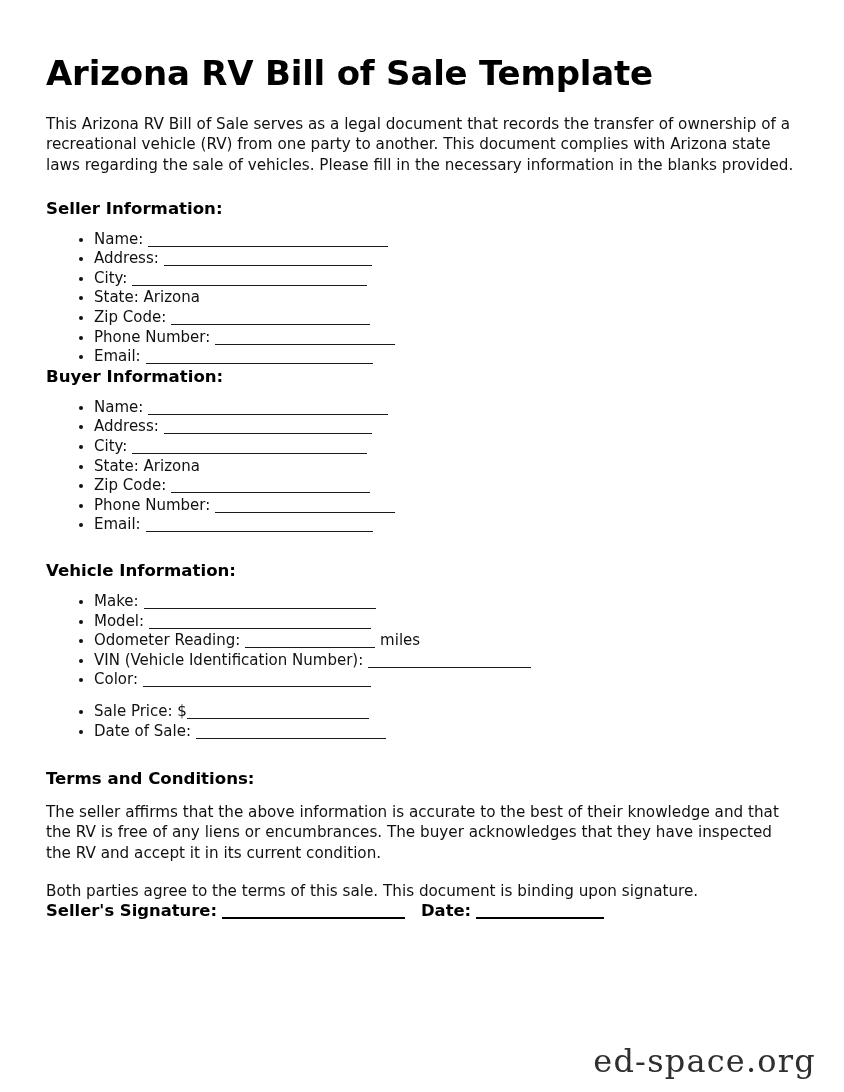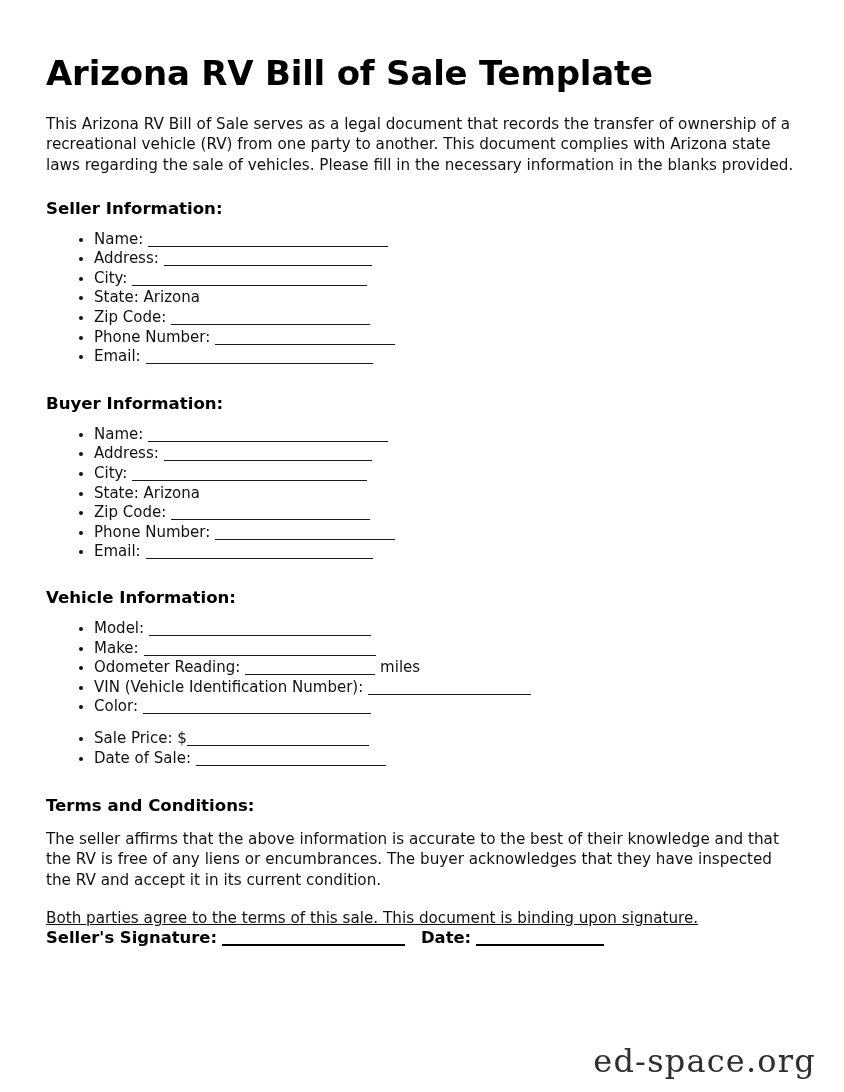--- a/index.html
+++ b/index.html
@@ -43,21 +43,21 @@
   }
 
   .section-heading {
     font-size: 16.6px;
     font-weight: bold;
     margin: 0;
     color: #000;
   }
 
   .sh-seller   { margin-top: 24px; }
-  .sh-buyer    { margin-top: 27px; }
+  .sh-buyer    { }
   .sh-vehicle  { margin-top: 26px; }
   .sh-sale     { margin-top: 26px; }
   .sh-terms    { margin-top: 28px; }
 
   ul.fields {
     list-style: none;
     margin: 12px 0 0 0;
     padding: 0;
   }
   ul.fields li {
@@ -87,21 +87,21 @@
   }
   .lead-space { display: inline-block; width: 5px; }
 
   .terms-para {
     font-size: 15.2px;
     line-height: 20.2px;
     margin: 14px 0 0 0;
     max-width: 752px;
     color: #111;
   }
-  .terms-para.second { margin-top: 18px; text-decoration: underline; }
+  .terms-para.second { margin-top: 18px; }
 
   .signature-row {
     font-size: 16.4px;
     font-weight: bold;
     color: #000;
     white-space: nowrap;
   }
   .signature-row .blank {
     border-bottom: 2.2px solid #000;
     height: 14px;
@@ -146,22 +146,22 @@
       <li><span>Address:</span><span class="lead-space"></span><span class="blank" style="width: 208px;"></span></li>
       <li><span>City:</span><span class="lead-space"></span><span class="blank" style="width: 235px;"></span></li>
       <li><span>State:</span><span> Arizona</span></li>
       <li><span>Zip Code:</span><span class="lead-space"></span><span class="blank" style="width: 199px;"></span></li>
       <li><span>Phone Number:</span><span class="lead-space"></span><span class="blank" style="width: 180px;"></span></li>
       <li><span>Email:</span><span class="lead-space"></span><span class="blank" style="width: 227px;"></span></li>
     </ul>
 
   <h2 class="section-heading sh-vehicle">Vehicle Information:</h2>
   <ul class="fields">
+      <li><span>Make:</span><span class="lead-space"></span><span class="blank" style="width: 232px;"></span></li>
       <li><span>Model:</span><span class="lead-space"></span><span class="blank" style="width: 222px;"></span></li>
-      <li><span>Make:</span><span class="lead-space"></span><span class="blank" style="width: 232px;"></span></li>
       <li><span>Odometer Reading:</span><span class="lead-space"></span><span class="blank" style="width: 130px;"></span><span> miles</span></li>
       <li><span>VIN (Vehicle Identification Number):</span><span class="lead-space"></span><span class="blank" style="width: 163px;"></span></li>
       <li><span>Color:</span><span class="lead-space"></span><span class="blank" style="width: 228px;"></span></li>
     </ul>
 
   <ul class="fields">
       <li><span>Sale Price: $</span><span class="blank" style="width: 182px;"></span></li>
       <li><span>Date of Sale:</span><span class="lead-space"></span><span class="blank" style="width: 190px;"></span></li>
     </ul>
 

